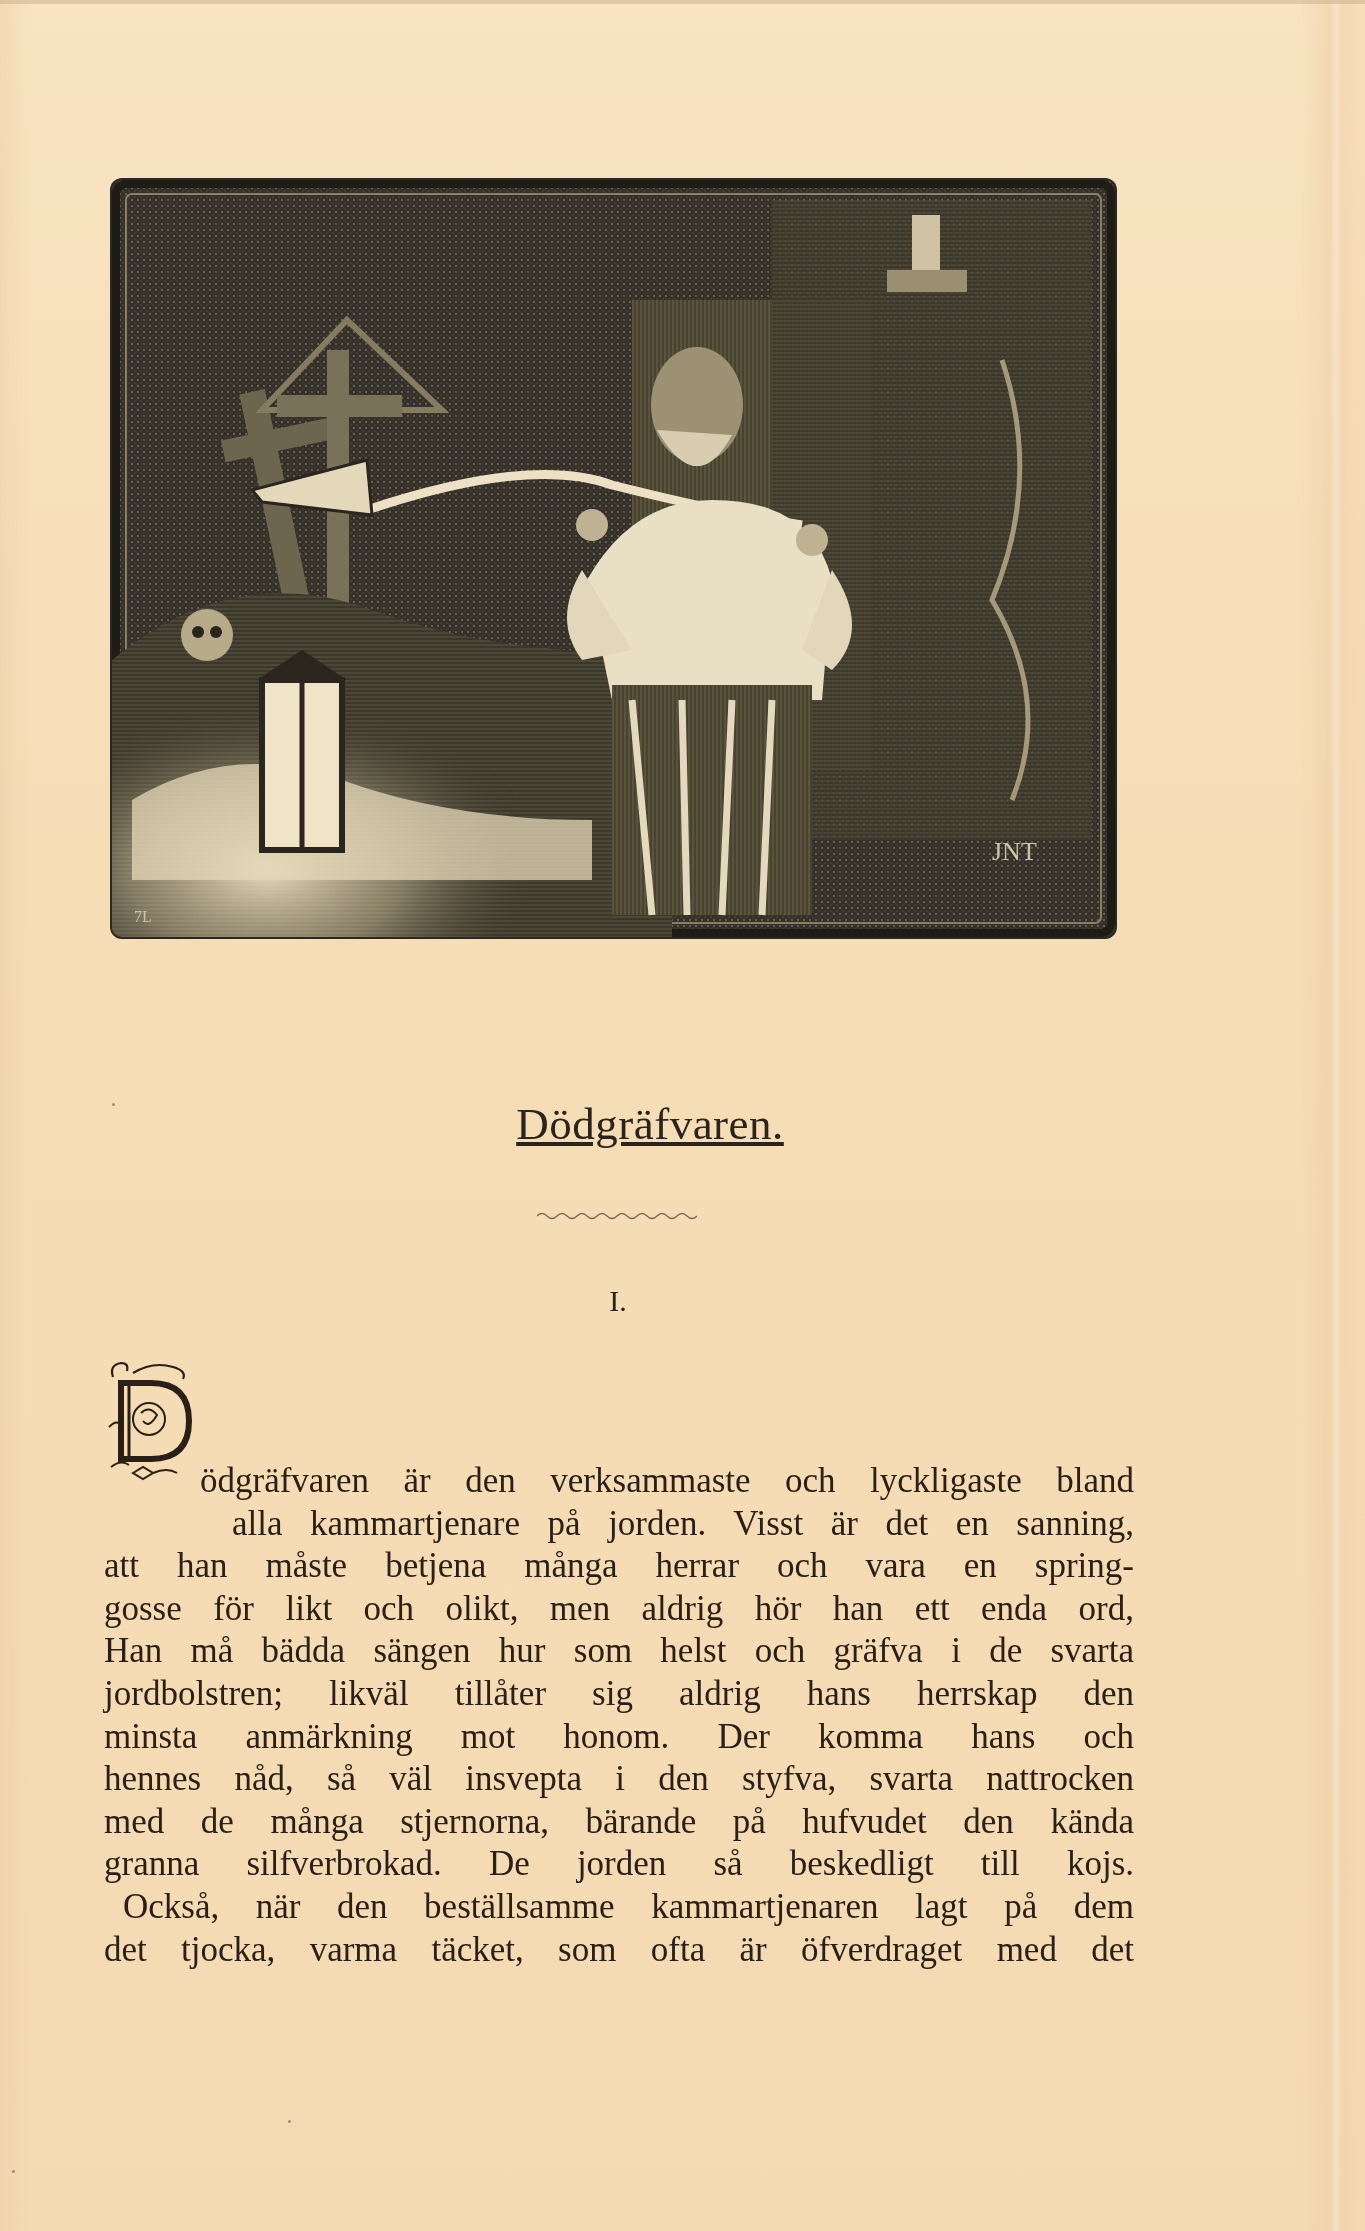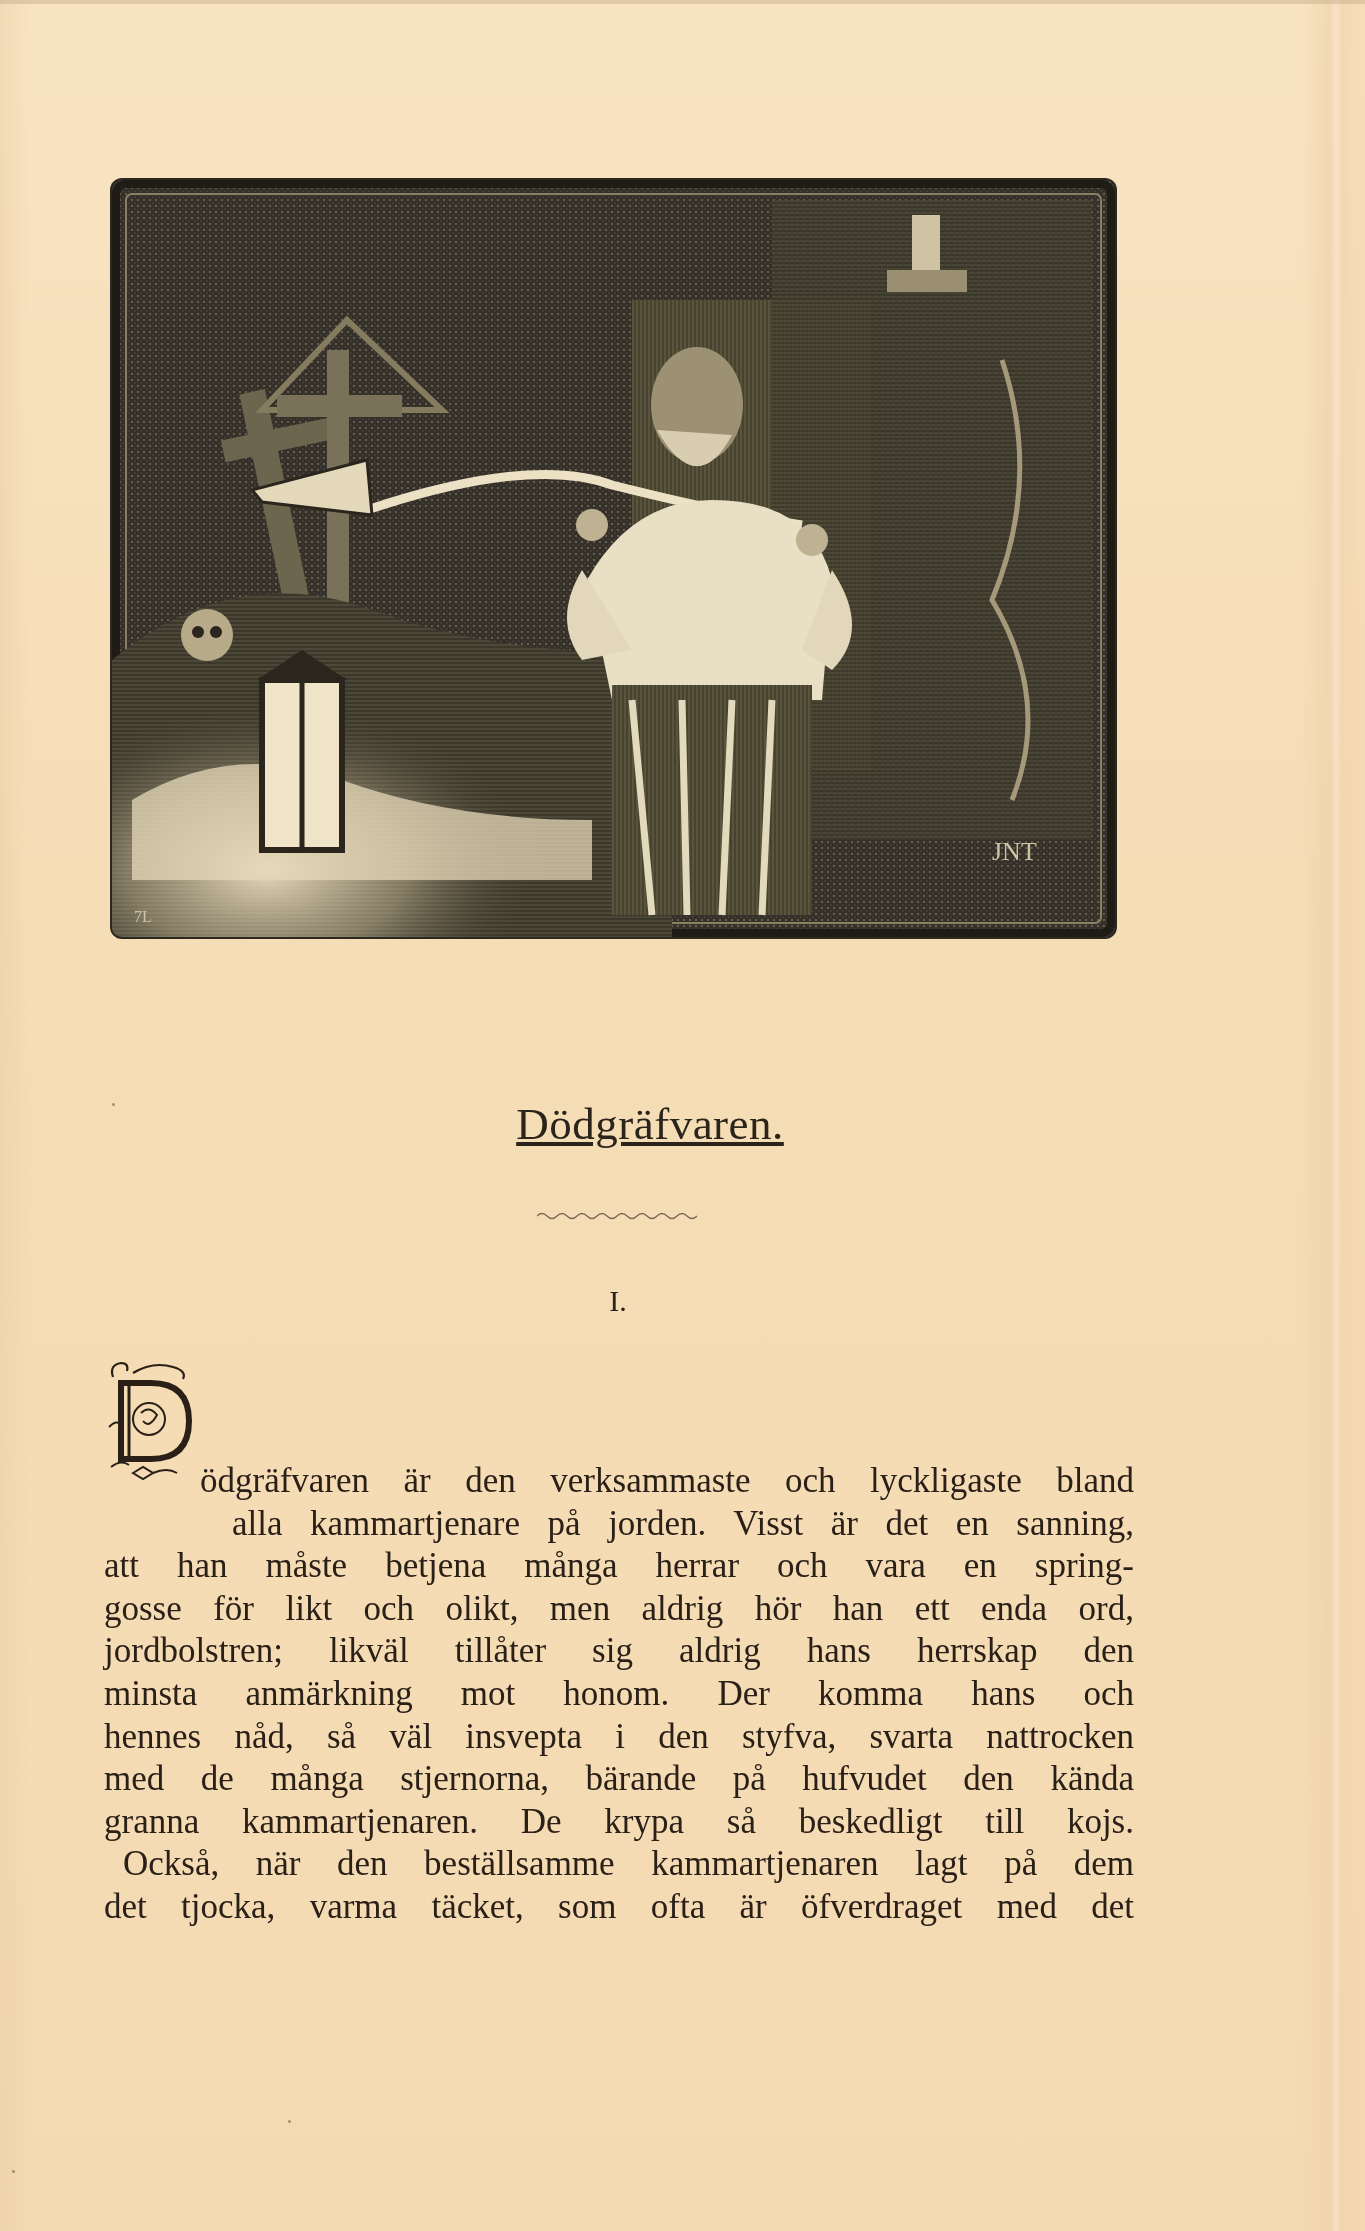--- a/index.html
+++ b/index.html
@@ -149,24 +149,25 @@
   <path d="M38,58 Q46,50 54,60 Q46,74 40,66" fill="none" stroke="#2a2018" stroke-width="2"></path>
   <path d="M6,72 Q14,64 18,70 M8,112 Q18,104 26,110" fill="none" stroke="#2a2018" stroke-width="2"></path>
   <path d="M30,118 L40,112 L50,118 L40,124 Z M50,118 Q64,112 74,118" fill="none" stroke="#2a2018" stroke-width="2"></path>
 </svg>
 
 <div class="body-text">
   <span class="line first" style="word-spacing: 0px;">ödgräfvaren är den verksammaste och lyckligaste bland</span>
   <span class="line second" style="word-spacing: 0px;">alla kammartjenare på jorden. Visst är det en sanning,</span>
   <span class="line" style="word-spacing: 0px;">att han måste betjena många herrar och vara en spring-</span>
   <span class="line" style="word-spacing: 0px;">gosse för likt och olikt, men aldrig hör han ett enda ord,</span>
+  <span class="line" style="word-spacing: 0px;">Han må bädda sängen hur som helst och gräfva i de svarta</span>
   <span class="line" style="word-spacing: 0px;">jordbolstren; likväl tillåter sig aldrig hans herrskap den</span>
   <span class="line" style="word-spacing: 0px;">minsta anmärkning mot honom. Der komma hans och</span>
   <span class="line" style="word-spacing: 0px;">hennes nåd, så väl insvepta i den styfva, svarta nattrocken</span>
   <span class="line" style="word-spacing: 0px;">med de många stjernorna, bärande på hufvudet den kända</span>
-  <span class="line" style="word-spacing: 0px;">granna kammartjenaren. De krypa så beskedligt till kojs.</span>
+  <span class="line" style="word-spacing: 0px;">granna silfverbrokad. De jorden så beskedligt till kojs.</span>
   <span class="line" style="word-spacing: 0px; margin-left: 19px;">Också, när den beställsamme kammartjenaren lagt på dem</span>
   <span class="line last" style="word-spacing: 0px;">det tjocka, varma täcket, som ofta är öfverdraget med det</span>
 </div>
 
 <div class="speck" style="left:12px;top:2170px"></div>
 <div class="speck" style="left:112px;top:1103px"></div>
 <div class="speck" style="left:288px;top:2120px"></div>
 
 </body></html>

